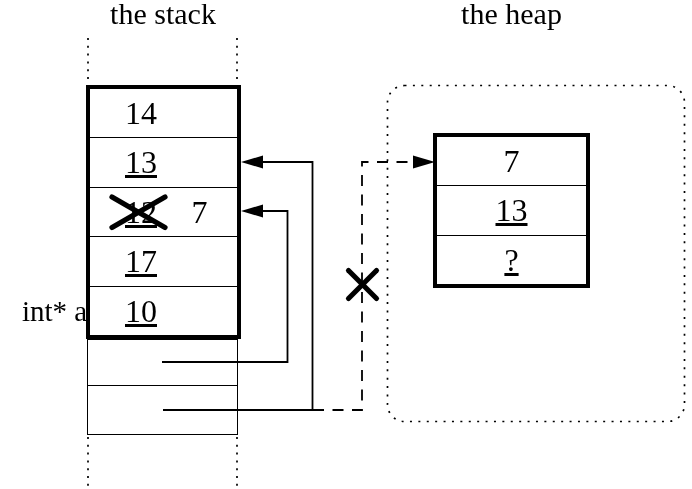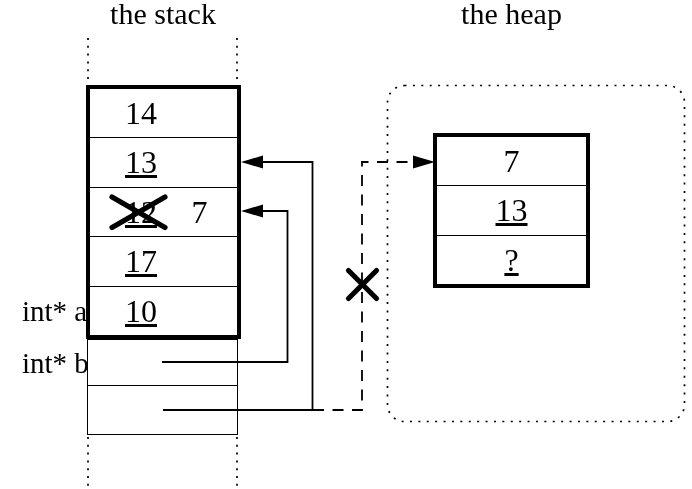--- a/index.html
+++ b/index.html
@@ -66,21 +66,20 @@
 </style>
 </head>
 <body>
 
 <div class="canvas">
 
   <div class="title stack-title">the stack</div>
   <div class="title heap-title">the heap</div>
 
   <div class="ptr-label ptr-a">int* a</div>
-  <div class="ptr-label ptr-b">int* b</div>
 
   <div class="memm memory stack-box mem memo memor memory-box memb memory_box memx memq memw mem memv memu memt mems memr memp memn meml memk memj memi memh memg memf meme memd memc memaa mema memab memac memad memae memaf memag memah memai memaj memak memal memam meman memao memap memaq memar memas memat memau memav memaw memax memay memaz memba membb membc membd membe membf membg membh membi membj membk membl membm membn membo membp membq membr membs membt membu membv membw membx memby membz memca memcb memcc memcd memce memcf memcg memch memci memcj memck memcl memcm memcn memco memcp memcq memcr memcs memct memcu memcv memcw memcx memcy memcz memda memdb memdc memdd memde memdf memdg memdh memdi memdj memdk memdl memdm memdn memdo memdp memdq memdr memds memdt memdu memdv memdw memdx memdy memdz memea memeb memec memed memee memef memeg memeh memei memej memek memel memem memen memeo memep memeq memer memes memet memeu memev memew memex memey memez memfa memfb memfc memfd memfe memff memfg memfh memfi memfj memfk memfl memfm memfn memfo memfp memfq memfr memfs memft memfu memfv memfw memfx memfy memfz memga memgb memgc memgd box memx2 memory2 stack2 memory-stack memory-frame stack-frame-box2" style="position:absolute;left:85.5px;top:84.5px;width:155px;height:254.5px;box-sizing:border-box;border:4.5px solid var(--ink,#000);display:flex;flex-direction:column;background:var(--paper,#fff);">
     <div class="cell">
       <span class="num">14</span>
     </div>
     <div class="cell">
       <span class="num">13</span>
     </div>
     <div class="cell">
       <span class="num">12</span>

